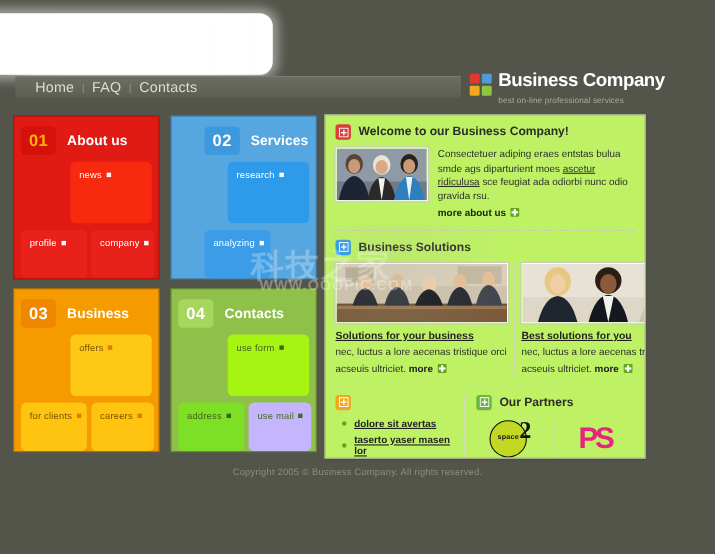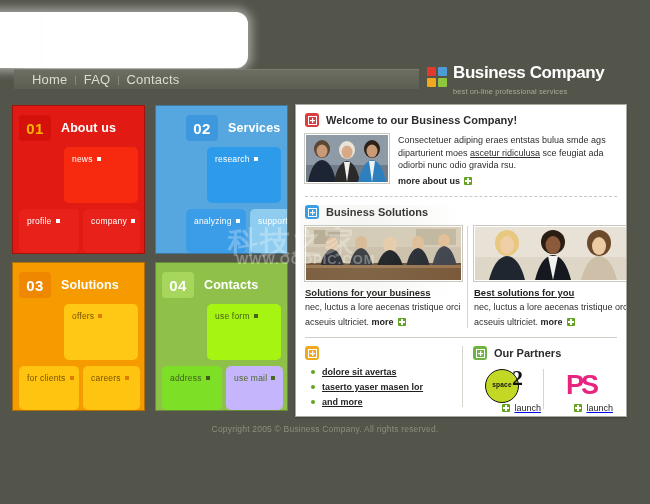--- a/index.html
+++ b/index.html
@@ -85,22 +85,22 @@
     position:absolute;border-radius:5px;font-size:8.5px;letter-spacing:.2px;
     display:block;padding:7px 0 0 8px;box-sizing:border-box;cursor:pointer;
   }
   .sub .bullet{display:inline-block;width:4px;height:4px;margin-left:4px;vertical-align:1px;}
   .sub.big{right:6px;top:2px;width:74px;height:56px;}
   .sub.bl{left:6px;top:64px;width:60px;height:44px;}
   .sub.br{left:70px;top:64px;width:57px;height:44px;}
 
   
   .content{
-    position:absolute;left:295px;top:104px;width:332px;height:313px;
-    background:#ffffff;border:1px solid #a9a9a0;box-sizing:border-box;
+    position:absolute;left:295px;top:104px;width:292px;height:313px;
+    background:#bef264;border:1px solid #a9a9a0;box-sizing:border-box;
     box-shadow:0 1px 2px rgba(0,0,0,.25);
     overflow:hidden;
   }
   .content-inner{padding:8px 9px 0 9px;}
 
   .sec-head{display:flex;align-items:center;margin-bottom:7px;}
   .sec-ico{
     width:14px;height:14px;border-radius:3px;margin-right:7px;
     display:flex;align-items:center;justify-content:center;flex:none;
   }
@@ -231,27 +231,26 @@
         </div>
       </div>
       <div class="tile t2" style="background: rgb(86, 167, 224);">
         <div class="tile-head">
           <div class="tile-num" style="background: rgb(61, 152, 221); color: rgb(255, 255, 255);">02</div>
           <div class="tile-title">Services</div>
         </div>
         <div class="tile-grid">
           <a class="sub big" href="#" style="background: rgb(46, 155, 234); color: rgb(255, 255, 255); text-decoration: none;"><span>research</span><span class="bullet" style="background: rgb(255, 255, 255);"></span></a>
           <a class="sub bl" href="#" style="background: rgb(59, 156, 232); color: rgb(255, 255, 255); text-decoration: none;"><span>analyzing</span><span class="bullet" style="background: rgb(255, 255, 255);"></span></a>
-          <a class="sub br" href="#" style="background: rgb(142, 205, 240); color: rgb(255, 255, 255); text-decoration: none;"><span>support</span><span class="bullet" style="background: rgb(46, 155, 234);"></span></a>
         </div>
       </div>
       <div class="tile t3" style="background: rgb(245, 155, 0);">
         <div class="tile-head">
           <div class="tile-num" style="background: rgb(239, 135, 0); color: rgb(255, 255, 255);">03</div>
-          <div class="tile-title">Solutions</div>
+          <div class="tile-title">Business</div>
         </div>
         <div class="tile-grid">
           <a class="sub big" href="#" style="background: rgb(255, 200, 20); color: rgb(122, 83, 0); text-decoration: none;"><span>offers</span><span class="bullet" style="background: rgb(224, 123, 0);"></span></a>
           <a class="sub bl" href="#" style="background: rgb(255, 196, 15); color: rgb(122, 83, 0); text-decoration: none;"><span>for clients</span><span class="bullet" style="background: rgb(224, 123, 0);"></span></a>
           <a class="sub br" href="#" style="background: rgb(255, 196, 15); color: rgb(122, 83, 0); text-decoration: none;"><span>careers</span><span class="bullet" style="background: rgb(224, 123, 0);"></span></a>
         </div>
       </div>
       <div class="tile t4" style="background: rgb(143, 192, 74);">
         <div class="tile-head">
           <div class="tile-num" style="background: rgb(167, 214, 92); color: rgb(255, 255, 255);">04</div>

